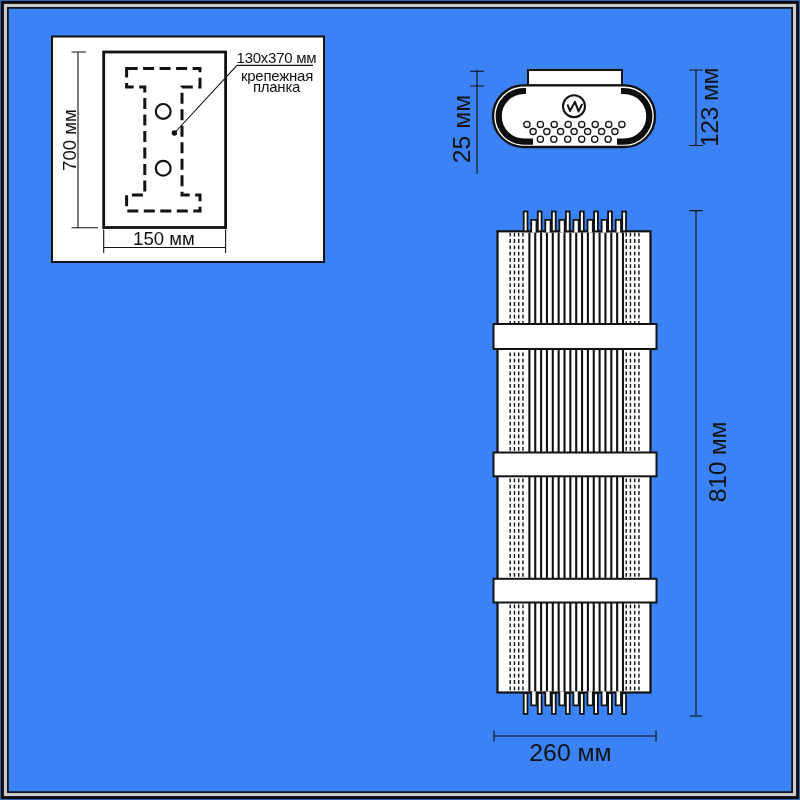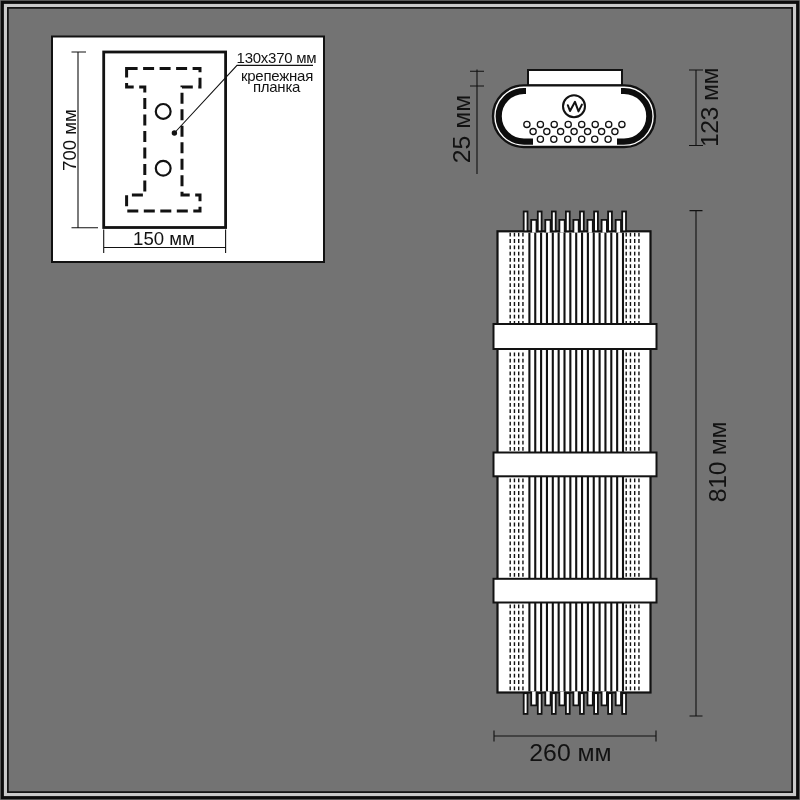--- a/index.html
+++ b/index.html
@@ -1,16 +1,16 @@
 <!DOCTYPE html>
 <html><head>
 <meta charset="utf-8">
 <style>
   html,body{margin:0;padding:0;background:#ffffff;}
-  #page{position:relative;width:800px;height:800px;background:#737373;}
+  #page{position:relative;width:800px;height:800px;background:#3b82f6;}
   svg{position:absolute;top:0;left:0;}
   text{font-family:"Liberation Sans",sans-serif;fill:#121212;}
 </style>
 </head>
 <body>
 <div id="page">
 <svg width="800" height="800" viewBox="0 0 800 800">
 
 <rect x="2.5" y="2.5" width="795" height="795" fill="none" stroke="#0b0b0b" stroke-width="3.5"></rect>
 

